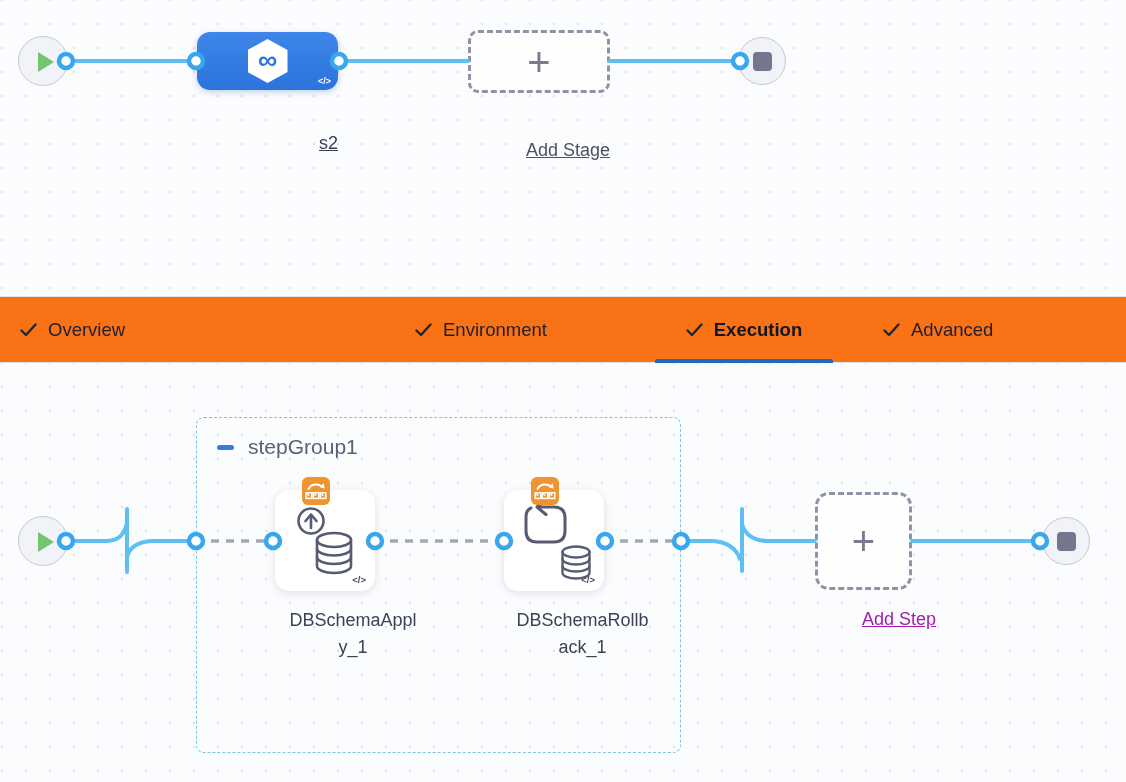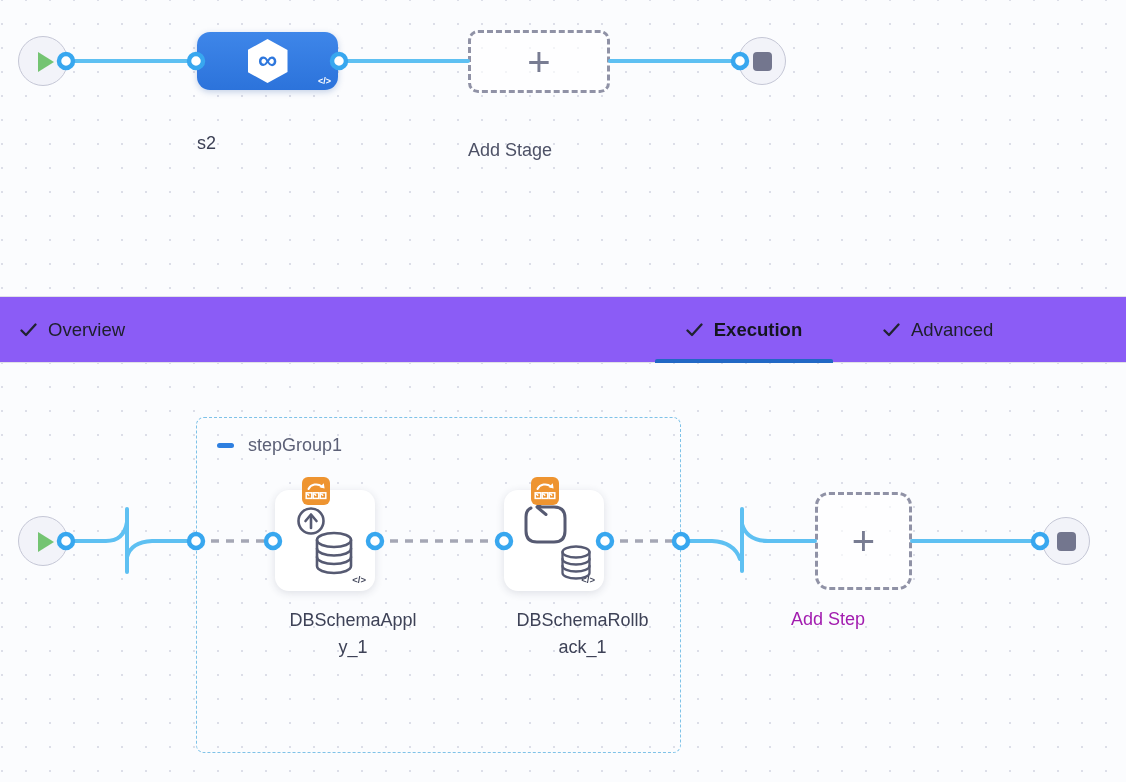--- a/index.html
+++ b/index.html
@@ -26,42 +26,42 @@
     clip-path:polygon(50% 0,100% 25%,100% 75%,50% 100%,0 75%,0 25%); display:flex; align-items:center; justify-content:center; }
   .hex-glyph { color:#2e77dd; font-size:27px; font-weight:bold; line-height:1; margin-top:-2px; }
   .code-glyph { position:absolute; right:7px; bottom:4px; color:#ffffff; font-size:9px; font-weight:bold; letter-spacing:0; }
 
   .add-box { position:absolute; border:3px dashed #9092a6; background:rgba(255,255,255,.65); z-index:2;
     display:flex; align-items:center; justify-content:center; cursor:pointer; }
   #add-stage { left:468px; top:30px; width:142px; height:63px; border-radius:10px; }
   #add-step  { left:815px; top:492px; width:97px;  height:98px; border-radius:14px; }
   .plus-glyph { color:#787c92; font-size:40px; font-weight:200; line-height:0; }
 
-  .node-label { position:absolute; text-align:left; color:#474b61; font-size:18px; z-index:2; }
+  .node-label { position:absolute; text-align:right; color:#474b61; font-size:18px; z-index:2;text-decoration:underline; }
   #label-s2 { left:197px; top:133px; width:141px; color:#3c4055; }
   #label-add-stage { left:468px; top:140px; width:142px; color:#4d5166; }
   #label-add-step { left:791px; top:609px; width:145px; color:#a21caf; }
 
   
-  #tabbar { position:absolute; top:296px; left:0; width:1126px; height:67px; background:#8b5cf6;
+  #tabbar { position:absolute; top:296px; left:0; width:1126px; height:67px; background:#f97316;
     border-top:1px solid #e0e1e7; border-bottom:1px solid #e0e1e7; z-index:4; }
   .tab { position:absolute; top:0; height:100%; display:flex; align-items:center; gap:11px; cursor:pointer; }
   .tab .tab-label { font-size:18.5px; font-weight:500; color:#1d1f2b; }
   #tab-overview { left:20px; } #tab-service { left:233px; } #tab-environment { left:415px; }
   #tab-execution { left:655px; width:178px; justify-content:center; }
   #tab-advanced { left:883px; }
   #tab-execution .tab-label { font-weight:700; color:#14161f; }
   .tab-underline { position:absolute; left:0; bottom:-1px; width:100%; height:4px; background:#2168c5; border-radius:2px 2px 0 0; }
 
   
   #step-group { position:absolute; left:196px; top:417px; width:485px; height:336px;
     border:1.5px dashed #7ec2e8; border-radius:8px; z-index:1; }
   #group-header { position:absolute; left:20px; top:17px; display:flex; align-items:center; gap:14px; }
   .minus-icon { width:17px; height:5px; background:#2e7fe0; border-radius:3px; cursor:pointer; }
-  #group-title { font-size:18px; color:#5c6077; font-weight:500; }
+  #group-title { font-size:21px; color:#5c6077; font-weight:500; }
 
   .step-card { position:absolute; width:100px; height:101px; background:#ffffff; border-radius:14px; z-index:2;
     box-shadow:0 2px 8px rgba(40,48,80,.14); cursor:pointer; }
   #step-card-1 { left:275px; top:490px; }
   #step-card-2 { left:504px; top:490px; }
   .step-badge { position:absolute; left:27px; top:-13px; width:28px; height:28px; }
   .card-code { position:absolute; right:9px; bottom:6px; color:#464a5e; font-size:9.5px; font-weight:bold; }
 
   .step-label { position:absolute; top:607px; text-align:center; color:#3e4257; font-size:18px; line-height:1.5;
     word-break:break-all; z-index:2;margin-left:28px; }
@@ -96,20 +96,26 @@
   <div class="node-label" id="label-s2">s2</div>
   <div class="node-label" id="label-add-stage">Add Stage</div>
 </div>
 
 <div id="tabbar">
   <div class="tab" id="tab-overview">
     <svg width="17" height="14" viewBox="0 0 17 14">
         <path d="M1.5,7.5 L6,12 L15.5,1.5" stroke="#202330" stroke-width="2.3" fill="none" stroke-linecap="round" stroke-linejoin="round"></path>
       </svg>
     <span class="tab-label">Overview</span>
+  </div>
+  <div class="tab" id="tab-environment">
+    <svg width="17" height="14" viewBox="0 0 17 14">
+        <path d="M1.5,7.5 L6,12 L15.5,1.5" stroke="#202330" stroke-width="2.3" fill="none" stroke-linecap="round" stroke-linejoin="round"></path>
+      </svg>
+    <span class="tab-label">Environment</span>
   </div>
   <div class="tab" id="tab-execution">
     <svg width="17" height="14" viewBox="0 0 17 14">
         <path d="M1.5,7.5 L6,12 L15.5,1.5" stroke="#202330" stroke-width="2.3" fill="none" stroke-linecap="round" stroke-linejoin="round"></path>
       </svg>
     <span class="tab-label">Execution</span>
     <div class="tab-underline"></div>
   </div>
   <div class="tab" id="tab-advanced">
     <svg width="17" height="14" viewBox="0 0 17 14">

